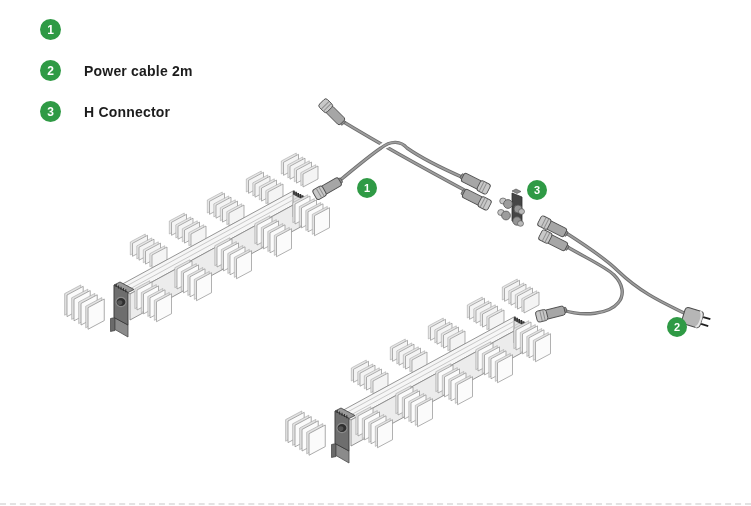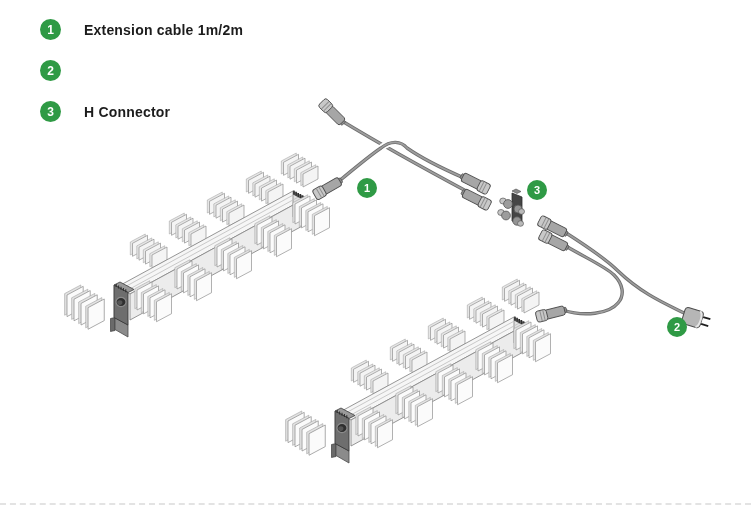--- a/index.html
+++ b/index.html
@@ -20,24 +20,24 @@
   .badge-svg-text{font-family:"Liberation Sans",sans-serif;font-size:11px;font-weight:bold;fill:#ffffff;}
 </style>
 </head>
 <body>
 
 <div class="page">
 
   <div class="legend">
     <div class="legend-row">
       <div class="badge" style="background:#2f9a45">1</div>
-      <div class="legend-label">Extension cable 1m/2m</div>
     </div>
     <div class="legend-row">
       <div class="badge" style="background:#2f9a45">2</div>
+      <div class="legend-label">Power cable 2m</div>
     </div>
     <div class="legend-row">
       <div class="badge" style="background:#2f9a45">3</div>
       <div class="legend-label">H Connector</div>
     </div>
   </div>
 
   <svg class="diagram-svg" width="751" height="506" viewBox="0 0 751 506">
     <defs>
 

